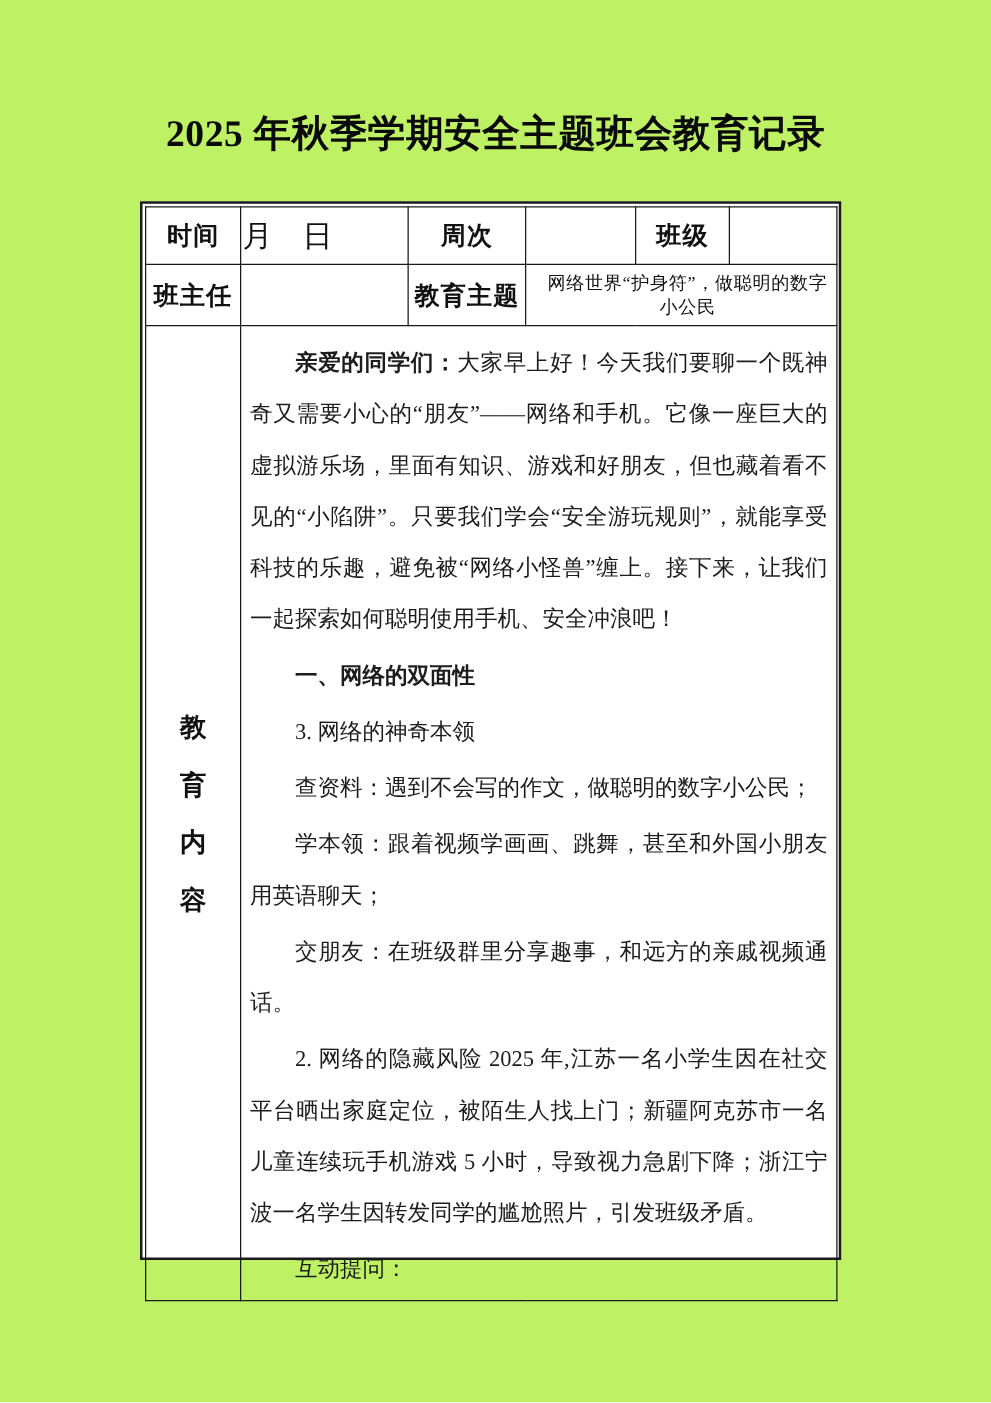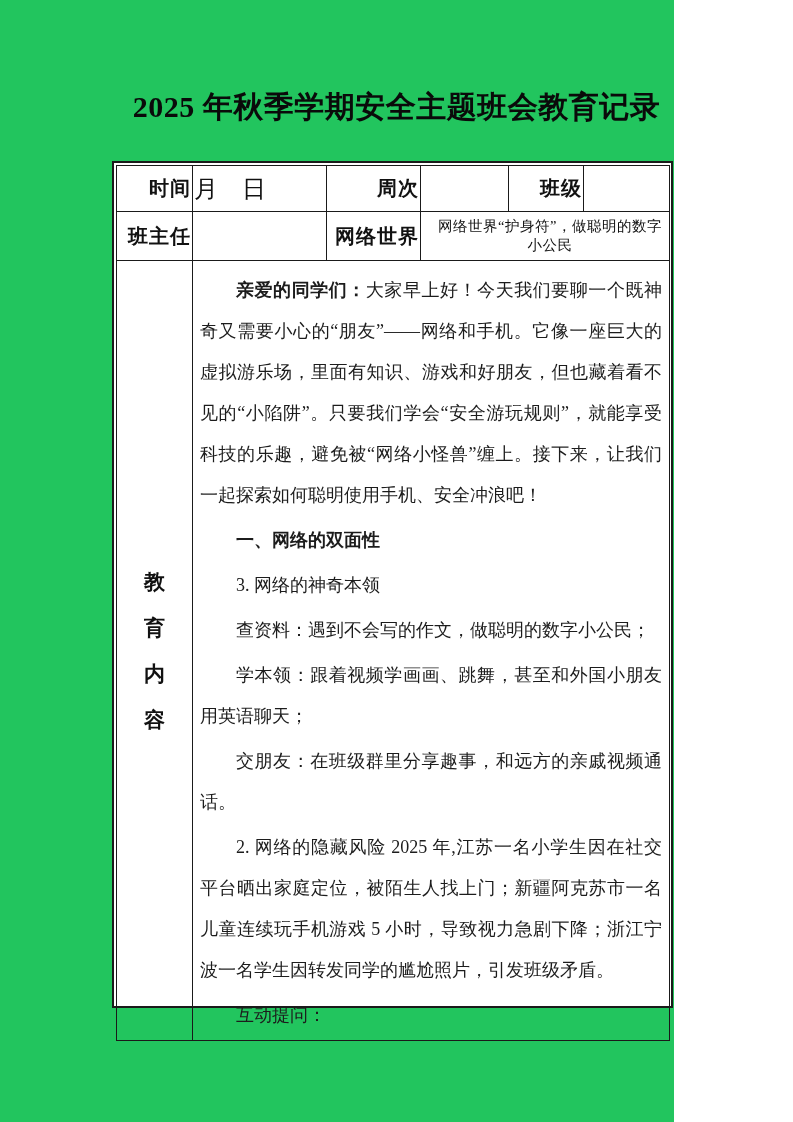--- a/index.html
+++ b/index.html
@@ -7,23 +7,23 @@
     padding: 0;
     background: #ffffff;
     width: 793px;
     height: 1122px;
     font-family: "Liberation Serif", "DejaVu Serif", serif;
     color: #111111;
     overflow: hidden;
   }
   .page {
     position: relative;
-    width: 674px;
+    width: 793px;
     height: 1122px;
-    background: #22c55e;
+    background: #bef264;
     font-family: Liberation Serif, serif;
   }
   .doc-title {
     position: absolute;
     left: 0;
     top: 87px;
     width: 793px;
     margin: 0;
     text-align: center;
     font-size: 30px;
@@ -50,21 +50,21 @@
   }
   table.record td {
     border: 1.5px solid #1a1a1a;
     box-sizing: border-box;
     overflow: hidden;
   }
   tr.r1 { height: 46px; }
   tr.r2 { height: 49px; padding-left: 45px; }
   td.lbl {
     font-weight: bold;
-    text-align: right;
+    text-align: center;
     vertical-align: middle;
     font-size: 20px;
     letter-spacing: 1px;
   }
   td.val {
     font-weight: normal;
     text-align: left;
     vertical-align: middle;
     font-size: 24px;
   }
@@ -121,21 +121,21 @@
         <td class="lbl">时间</td>
         <td class="val">月　日</td>
         <td class="lbl">周次</td>
         <td class="val"></td>
         <td class="lbl">班级</td>
         <td class="val"></td>
       </tr>
       <tr class="r2">
         <td class="lbl">班主任</td>
         <td class="val"></td>
-        <td class="lbl">网络世界</td>
+        <td class="lbl">教育主题</td>
         <td class="theme-val" colspan="3">网络世界“护身符”，做聪明的数字小公民</td>
       </tr>
       <tr class="r3">
         <td class="vert-label-cell">
           <div class="vlabel" id="vlabel">
                 <span>教</span>
                 <span>育</span>
                 <span>内</span>
                 <span>容</span>
               </div>

